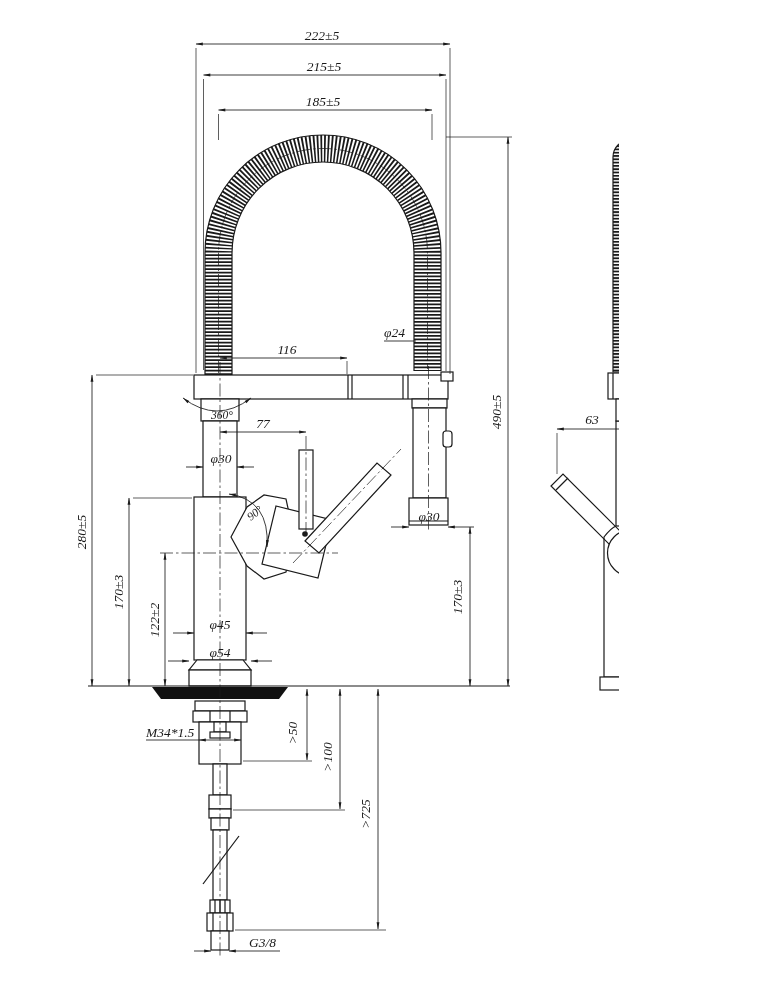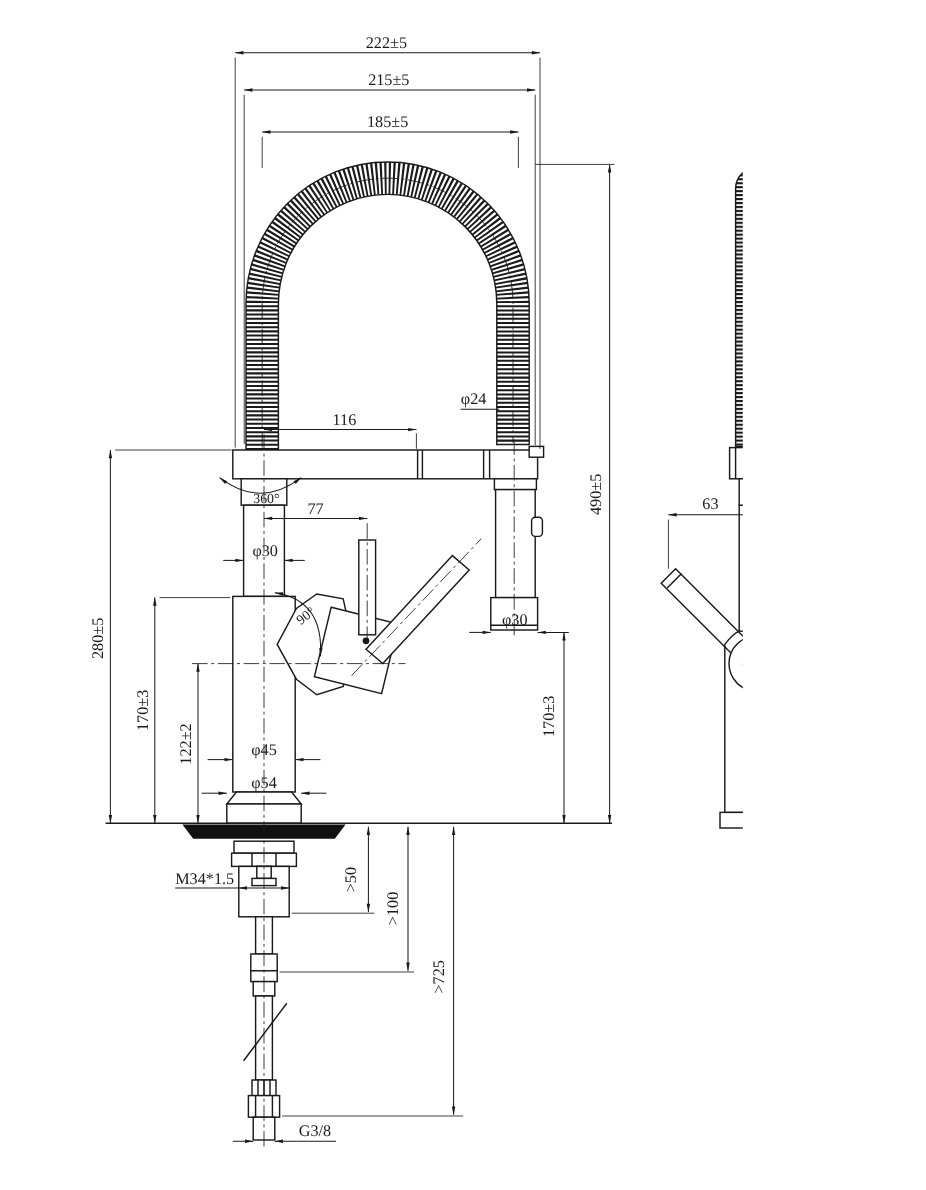--- a/index.html
+++ b/index.html
@@ -1,16 +1,16 @@
 <!DOCTYPE html>
 <html><head>
 <meta charset="utf-8">
 <style>
   html,body{margin:0;padding:0;background:#ffffff;}
-  .stage{position:relative;width:619px;height:992px;background:#fff;overflow:hidden;}
+  .stage{position:relative;width:619px;height:992px;background:#fff;overflow:hidden;font-style:italic;}
   svg{display:block;}
   text{font-family:"Liberation Serif","DejaVu Serif",serif;fill:#1a1a1a;}
   .dimtxt{font-size:13.5px;}
   .smalltxt{font-size:11.5px;}
   .obj{stroke:#1a1a1a;stroke-width:1.2;fill:none;}
   .objw{stroke:#1a1a1a;stroke-width:1.2;fill:#ffffff;}
   .dim{stroke:#1a1a1a;stroke-width:0.85;fill:none;}
   .ext{stroke:#1a1a1a;stroke-width:0.7;fill:none;}
   .cl{stroke:#1a1a1a;stroke-width:0.7;fill:none;stroke-dasharray:13 3 2.5 3;}
 </style>

